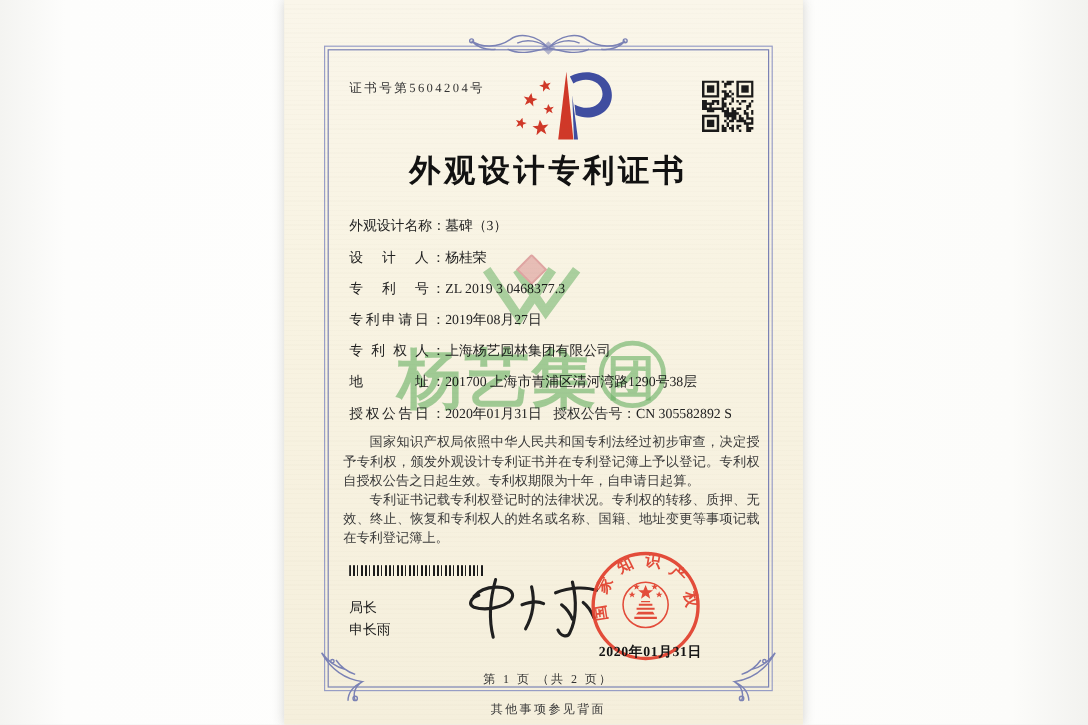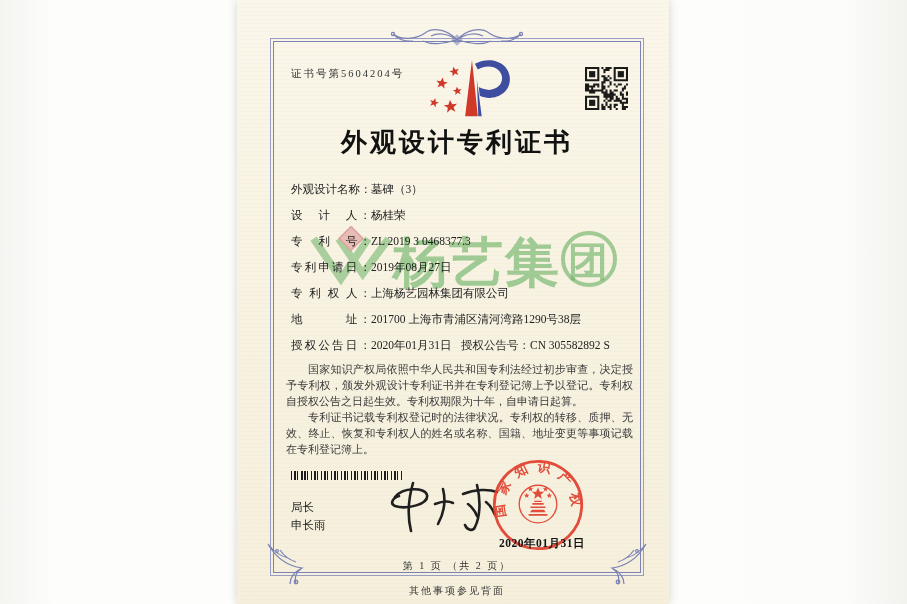--- a/index.html
+++ b/index.html
@@ -38,22 +38,22 @@
          background:repeating-linear-gradient(90deg,#1c1c1c 0 1.5px,#f8f3e2 1.5px 3px,#1c1c1c 3px 5px,#f8f3e2 5px 6.5px,#1c1c1c 6.5px 7.5px,#f8f3e2 7.5px 10px);}
   .signer{position:absolute;left:20px;top:460px;font-size:11.5px;line-height:17.5px;color:#1c1c1c;}
   .signature{position:absolute;left:112px;top:438px;width:126px;height:64px;}
   .seal{position:absolute;left:220px;top:419px;width:94px;height:94px;opacity:.93;}
   .seal-date{position:absolute;left:203px;top:497px;width:136px;text-align:center;
          font-size:11.5px;font-weight:bold;color:#141414;letter-spacing:.5px;z-index:6;}
   .pfooter{position:absolute;left:0;top:520px;width:100%;text-align:center;
          font-size:10px;letter-spacing:2px;color:#333;}
   .back-note{position:absolute;left:33px;top:584px;width:374px;text-align:center;
          font-size:10px;letter-spacing:2px;color:#3a3a3a;}
-  .wm{position:absolute;left:72px;top:212px;width:300px;height:100px;z-index:5;
-      pointer-events:none;mix-blend-mode:multiply;display:flex;align-items:center;}
+  .wm{position:absolute;left:56px;top:212px;width:300px;height:100px;z-index:5;
+      pointer-events:none;mix-blend-mode:multiply;display:flex;align-items:center;flex-direction:column;}
   .wm-logo{width:84px;height:72px;flex:0 0 auto;opacity:.55;}
   .wm-text{font-size:54px;font-weight:bold;color:rgba(110,188,115,.62);letter-spacing:2px;
       line-height:60px;white-space:nowrap;}
   .wm-last{display:inline-block;width:56px;height:56px;line-height:54px;text-align:center;
       border:4px solid rgba(110,188,115,.62);border-radius:50%;box-sizing:border-box;
       font-size:40px;vertical-align:6px;}
 </style>
 </head>
 <body>
 

